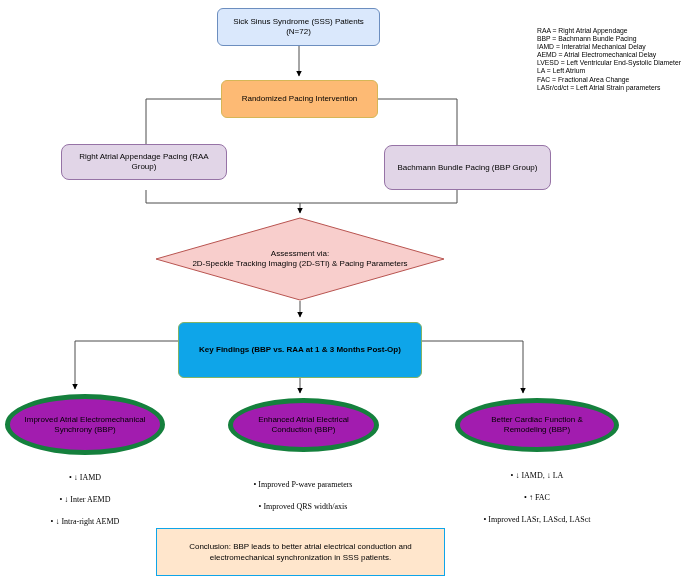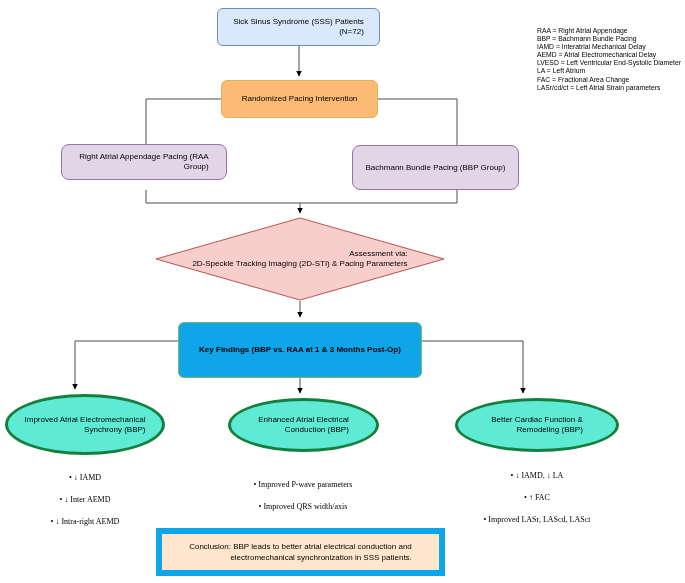--- a/index.html
+++ b/index.html
@@ -3,45 +3,45 @@
 <meta charset="utf-8">
 <style>
   html,body{margin:0;padding:0;background:#ffffff;}
   .canvas{
     position:relative;width:685px;height:583px;background:#ffffff;overflow:hidden;
     font-family:"Liberation Sans","DejaVu Sans",sans-serif;color:#000;
   }
   .connectors{position:absolute;left:0;top:0;width:685px;height:583px;}
   .node{
     position:absolute;display:flex;align-items:center;justify-content:center;
-    text-align:right;font-size:8px;line-height:10px;white-space:pre-line;
+    text-align:center;font-size:8px;line-height:10px;white-space:pre-line;
     box-sizing:border-box;padding:12px 6px;
   }
   .rect{border:1px solid;border-radius:6px;}
   .patients{left:217px;top:8px;width:163px;height:38px;background:#dae8fc;border-color:#6c8ebf;}
   .intervention{left:221px;top:80px;width:157px;height:38px;background:#fdba74;border-color:#d6b656;}
   .group{background:#e1d5e7;border-color:#9673a6;border-radius:8px;}
   .raa{left:61px;top:144px;width:166px;height:36px;}
-  .bbp{left:352px;top:145px;width:167px;height:45px;}
+  .bbp{left:384px;top:145px;width:167px;height:45px;}
   .diamond-label{left:165px;top:236px;width:270px;height:46px;background:transparent;border:none;}
   .findings-node{left:178px;top:322px;width:244px;height:56px;background:#0ea5e9;border-color:#82b366;font-weight:bold;}
-  .ellipse{background:#5eead4;border:3px solid #15803d;border-radius:50%;}
+  .ellipse{background:#a21caf;border:5px solid #15803d;border-radius:50%;}
   .ellipse.e1{left:5px;top:394px;width:160px;height:61px;}
   .ellipse.e2{left:228px;top:398px;width:151px;height:54px;}
   .ellipse.e3{left:455px;top:398px;width:164px;height:54px;}
   .bullets{
     position:absolute;text-align:center;font-size:8px;line-height:11px;white-space:pre-line;font-family:Liberation Serif, serif;
   }
   .bullets.b1{left:10px;top:461px;width:150px;}
   .bullets.b2{left:203px;top:468px;width:200px;}
   .bullets.b3{left:437px;top:459px;width:200px;}
   .bullets div{white-space:nowrap;}
   .conclusion{
     left:156px;top:528px;width:289px;height:48px;background:#ffe6cc;
-    border:6px solid #0ea5e9;border-radius:0;font-size:8px;line-height:11px;
+    border:1px solid #0ea5e9;border-radius:0;font-size:8px;line-height:11px;
   }
   .legend{
     position:absolute;left:537px;top:27px;width:150px;
     font-size:6.8px;line-height:8.1px;
   }
   .legend div{white-space:nowrap;}
 </style>
 </head>
 <body>
 

